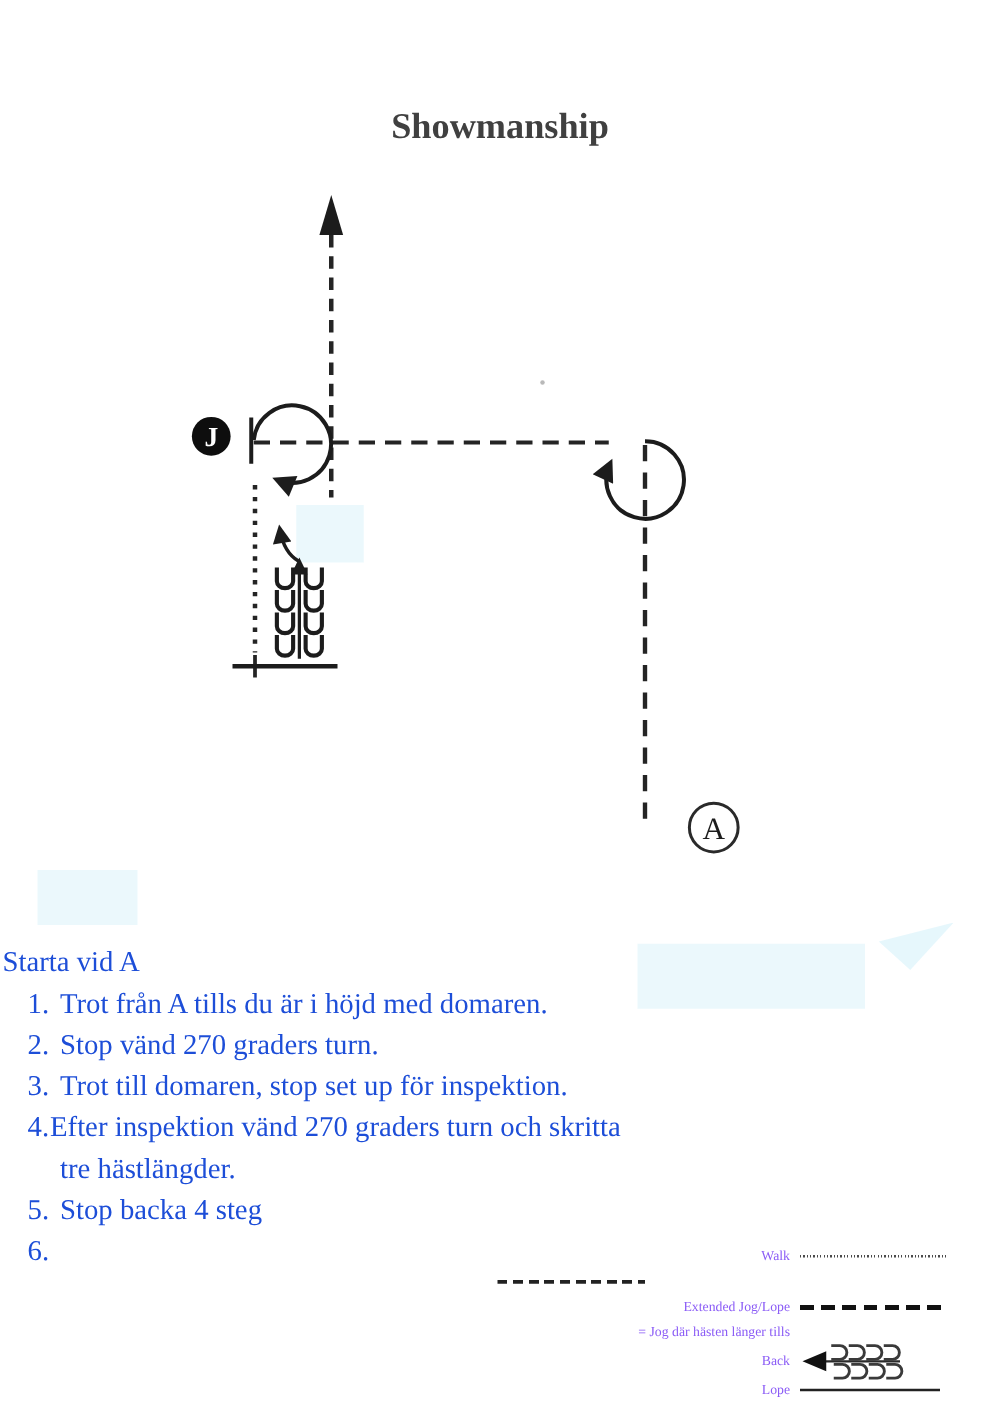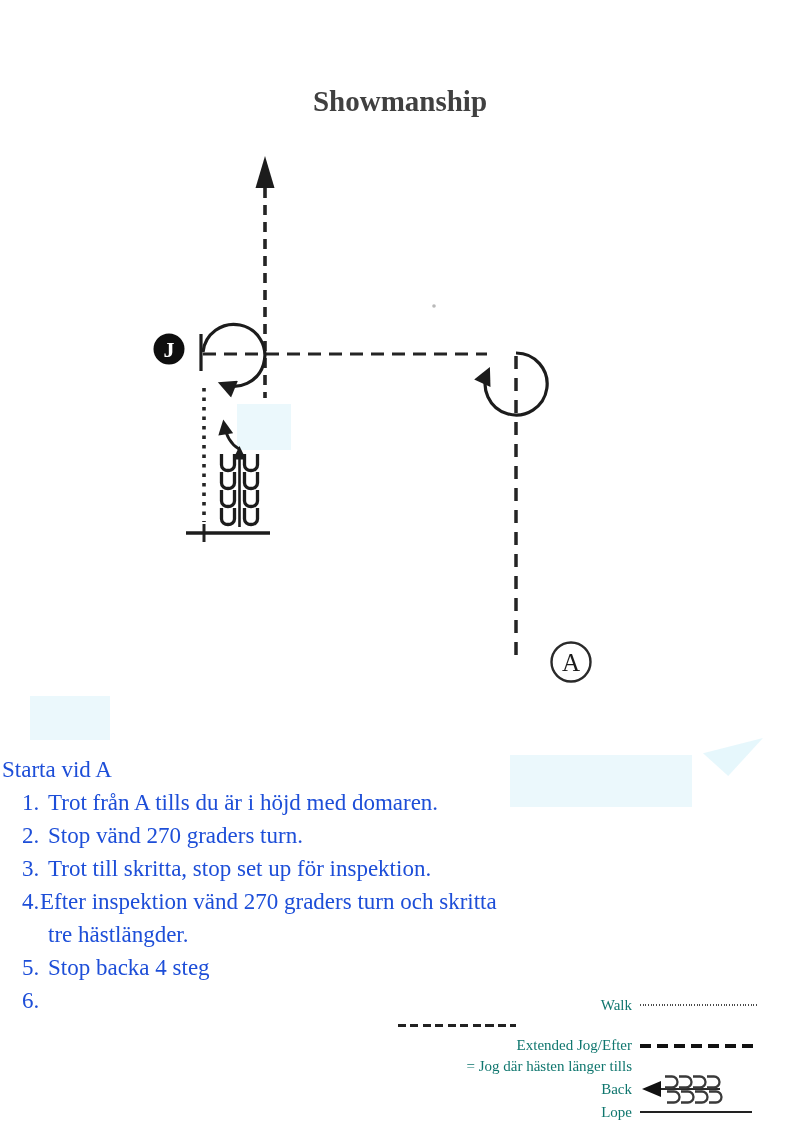--- a/index.html
+++ b/index.html
@@ -15,21 +15,21 @@
      clip-path:polygon(0% 38%, 100% 0%, 42% 95%);}
   
   #pattern-diagram{left:0;top:140px;}
   
   #instructions{left:2px;top:753px;font-size:23px;line-height:33px;color:#1d4ed8;}
   .instr-header{white-space:pre;}
   .instr-line{display:flex;margin-left:20px;white-space:pre;}
   .instr-line .num{width:26px;flex:none;}
   .instr-line.tight .num{width:18px;}
   
-  #gait-legend{right:38px;top:995px;width:372px;font-size:15px;color:#0f766e;}
+  #gait-legend{right:38px;top:995px;width:372px;font-size:11px;color:#8b5cf6;}
   .legend-row{display:flex;align-items:center;height:20.3px;}
   .legend-label{width:242px;text-align:right;flex:none;}
   .legend-sample{width:120px;margin-left:8px;flex:none;display:flex;align-items:center;height:100%;}
   .sample-walk{width:117px;height:2px;
      background-image:repeating-linear-gradient(to right,#4a4a4a 0px,#4a4a4a 1px,transparent 1px,transparent 2.7px);}
   .sample-jog{width:118px;height:2.6px;
      background-image:repeating-linear-gradient(to right,#222 0px,#222 8px,transparent 8px,transparent 12.5px);}
   .sample-extended{width:118px;height:3.6px;
      background-image:repeating-linear-gradient(to right,#111 0px,#111 11px,transparent 11px,transparent 17px);}
   .sample-lope{width:112px;height:2.2px;background:#222;}
@@ -111,21 +111,21 @@
   <div class="instr-line">
     <span class="num">1.</span>
     <span class="txt">Trot från A tills du är i höjd med domaren.</span>
   </div>
   <div class="instr-line">
     <span class="num">2.</span>
     <span class="txt">Stop vänd 270 graders turn.</span>
   </div>
   <div class="instr-line">
     <span class="num">3.</span>
-    <span class="txt">Trot till skritta, stop set up för inspektion.</span>
+    <span class="txt">Trot till domaren, stop set up för inspektion.</span>
   </div>
   <div class="instr-line tight">
     <span class="num">4.</span>
     <span class="txt">Efter inspektion vänd 270 graders turn och skritta</span>
   </div>
   <div class="instr-line">
     <span class="num"></span>
     <span class="txt">tre hästlängder.</span>
   </div>
   <div class="instr-line">
@@ -143,21 +143,21 @@
     <span class="legend-sample">
         <span class="sample-walk"></span>
       </span>
   </div>
   <div class="legend-row">
     <span class="legend-sample">
         <span class="sample-jog"></span>
       </span>
   </div>
   <div class="legend-row">
-    <span class="legend-label">Extended Jog/Efter</span>
+    <span class="legend-label">Extended Jog/Lope</span>
     <span class="legend-sample">
         <span class="sample-extended"></span>
       </span>
   </div>
   <div class="legend-row">
     <span class="legend-label">= Jog där hästen länger tills</span>
     <span class="legend-sample sample-none"></span>
   </div>
   <div class="legend-row back-row">
     <span class="legend-label">Back</span>

